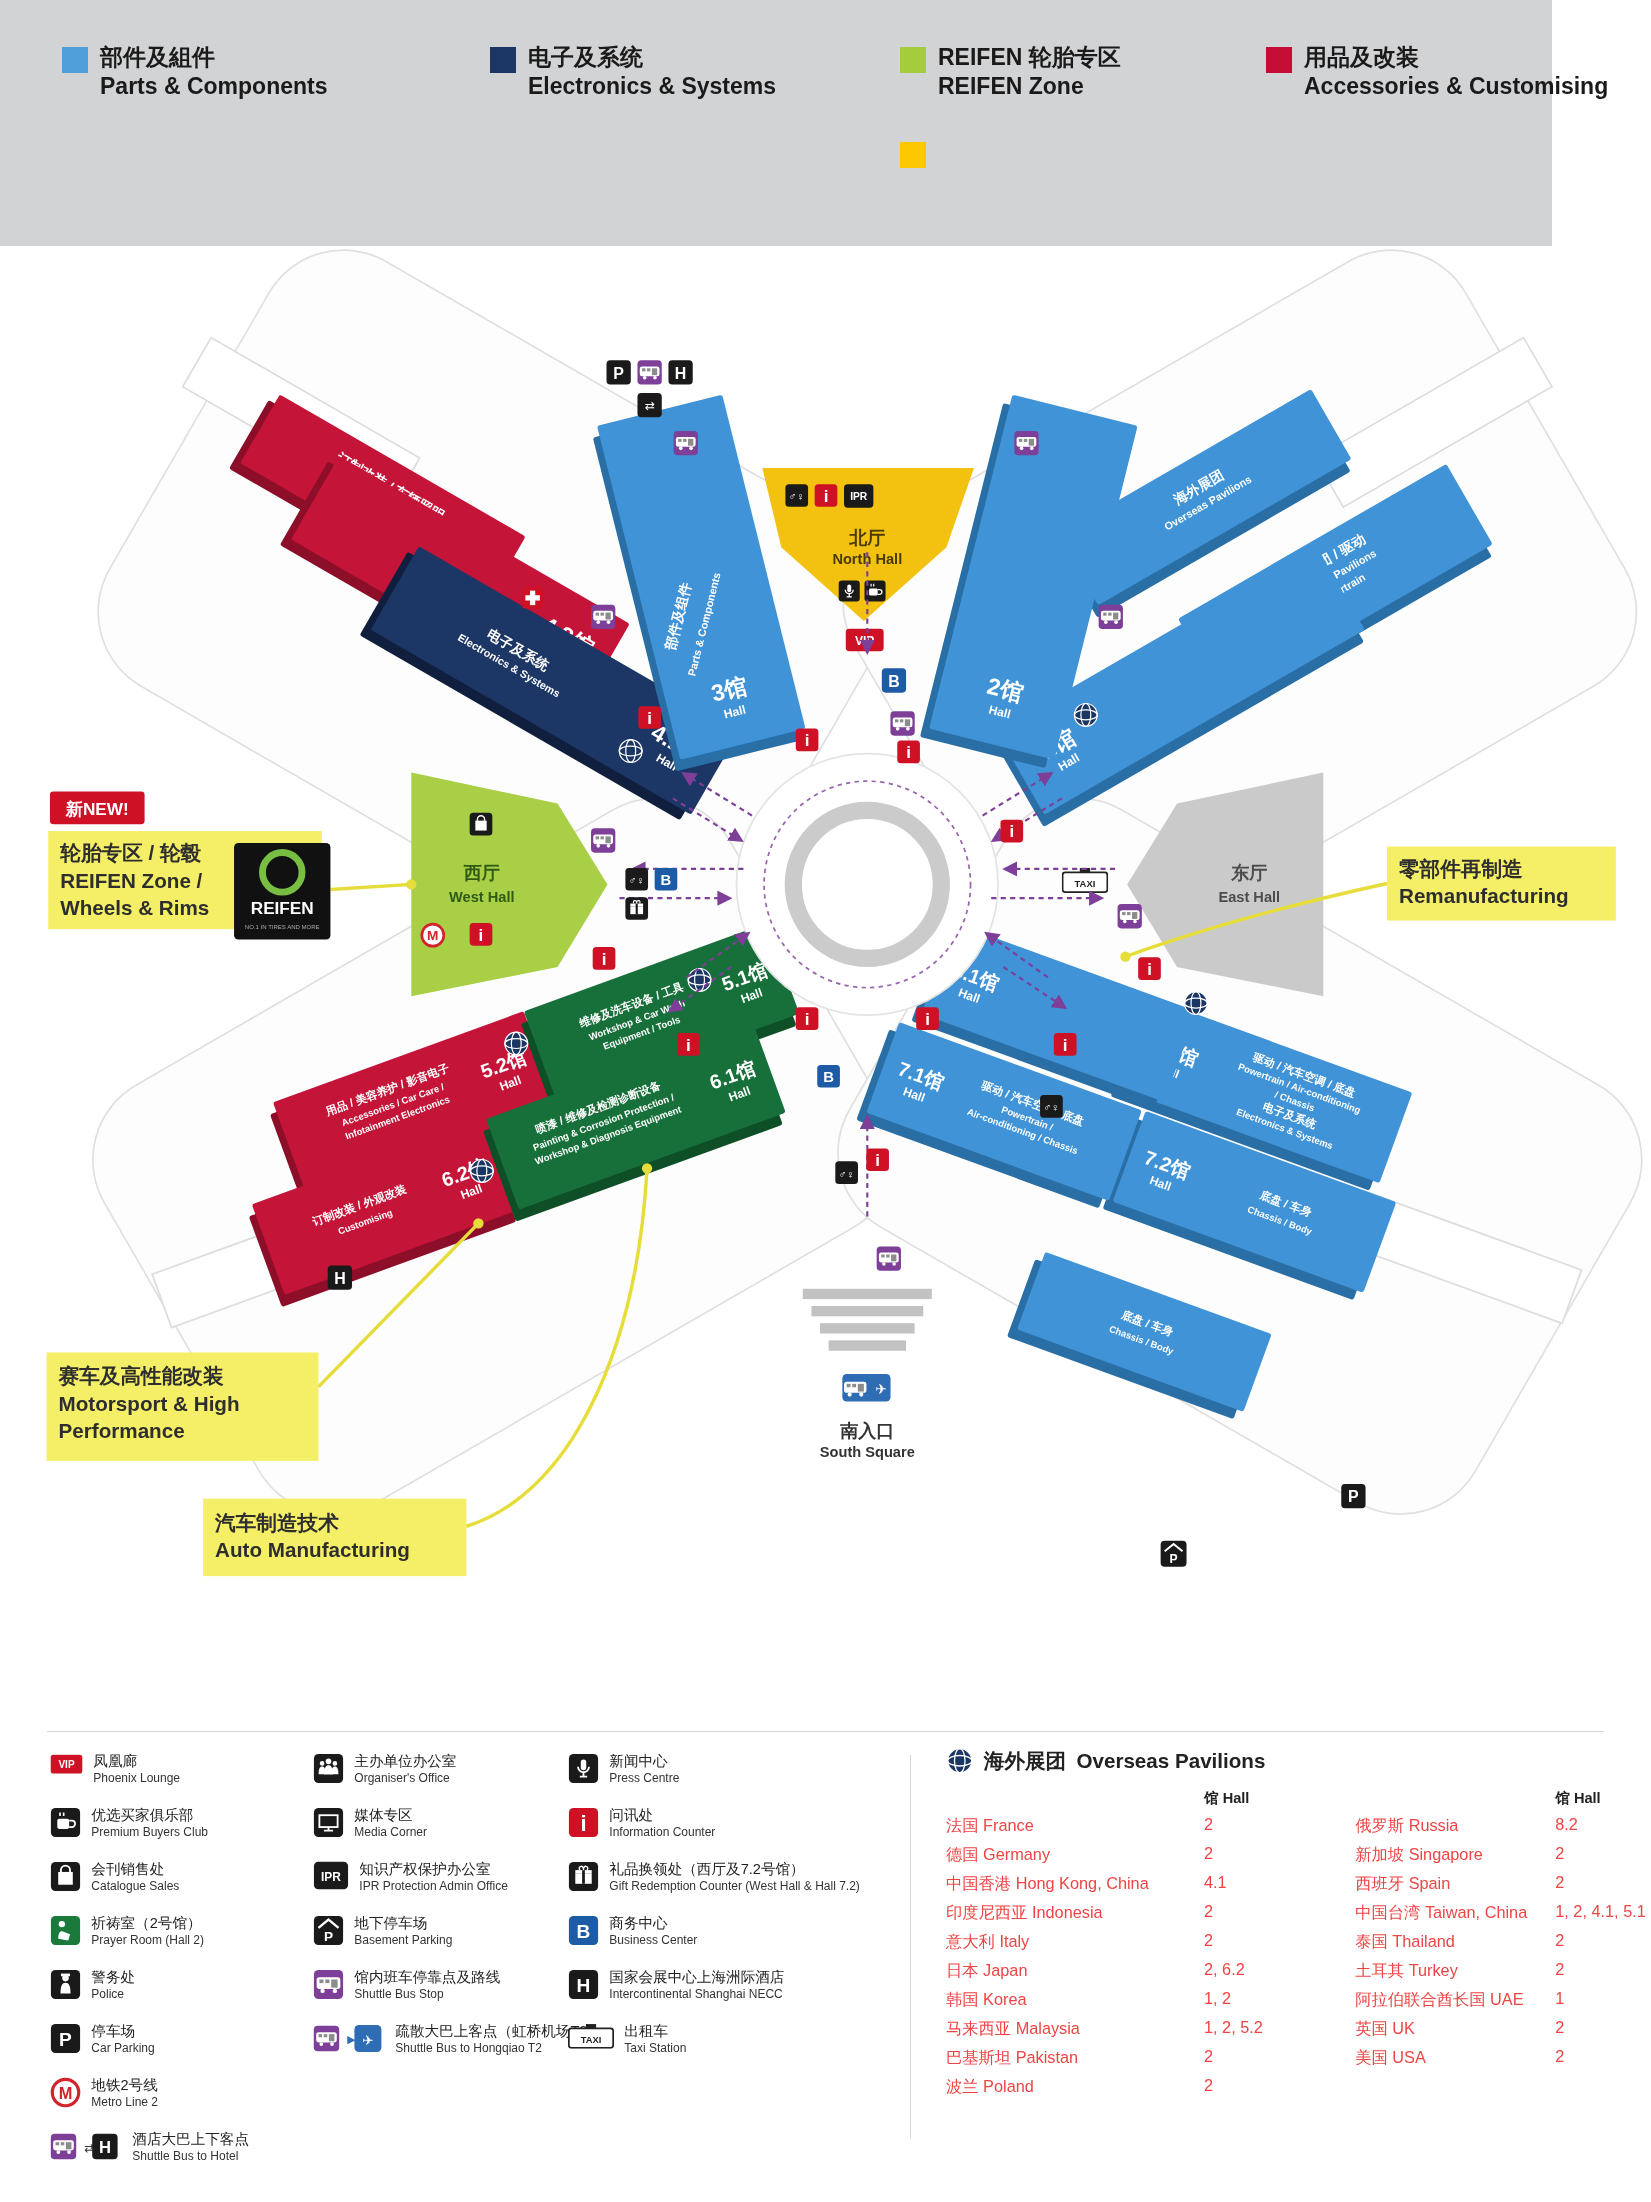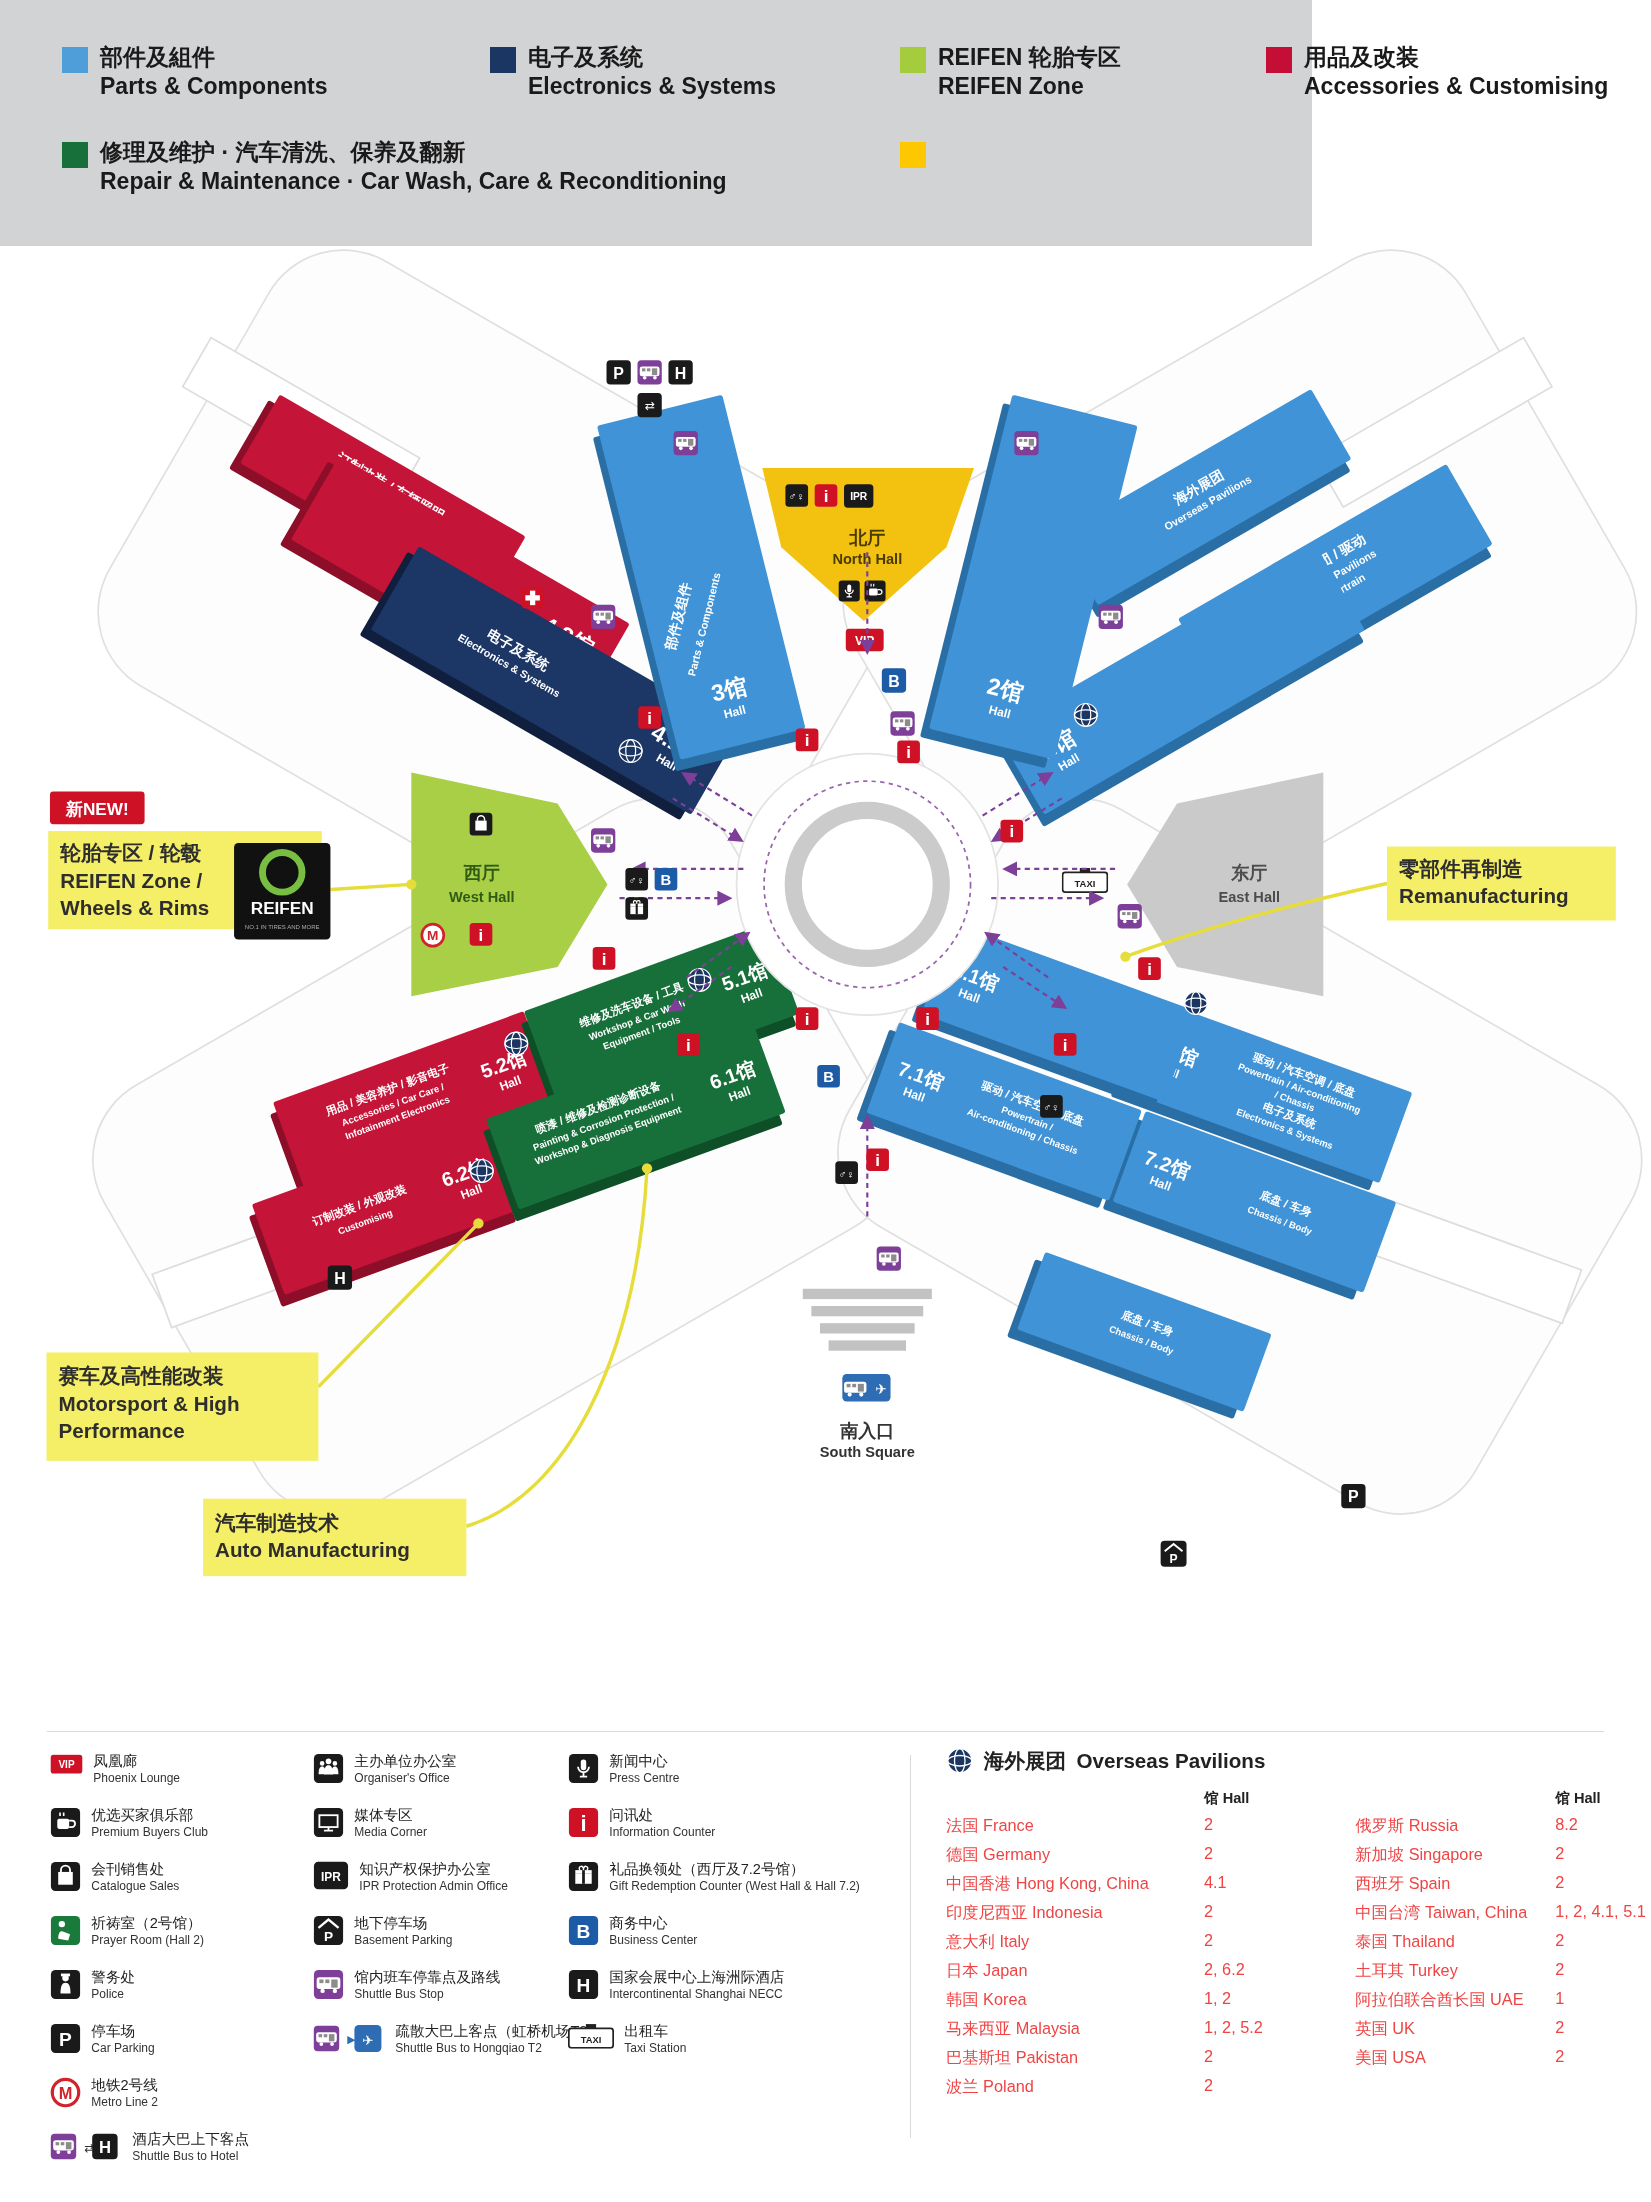--- a/index.html
+++ b/index.html
@@ -1,19 +1,19 @@
 <!DOCTYPE html>
 <html style="font-size:13.8px"><head>
 <meta charset="utf-8">
 <style>
   html,body{margin:0;padding:0}
   body{width:1652px;height:2203px;position:relative;background:#fff;
        font-family:"Liberation Sans","DejaVu Sans",sans-serif;overflow:hidden;color:#1a1a1a}
   
-  .topbar{position:absolute;top:0;left:0;width:1312px;height:246px;background:#d2d3d5}
+  .topbar{position:absolute;top:0;left:0;width:1552px;height:246px;background:#d2d3d5}
   .leg-item{position:absolute;display:flex;gap:12px;align-items:flex-start}
   .leg-sq{margin-top:4.3px;flex:0 0 auto}
   .leg-zh,.leg-en{font-size:23px;font-weight:bold;color:#1a1a1a;line-height:1.25;white-space:nowrap}
   
   #map{position:absolute;top:246px;left:0}
   .wing{fill:#fdfdfd;stroke:#e0e0e0;stroke-width:2}
   .slabw{fill:#fff;stroke:#ddd;stroke-width:2}
   .f-blue{fill:#3f93d6}.sh-blue{fill:#2a6ea6}
   .f-navy{fill:#1c3666}.sh-navy{fill:#101f3d}
   .f-red{fill:#c41438}.sh-red{fill:#8c0e28}
@@ -82,29 +82,20 @@
   </div>
   <div class="leg-item" style="left:1266px;top:43px">
     <svg class="leg-sq" width="26" height="26" viewBox="0 0 30 30">
         <rect width="30" height="30" fill="#c40e35"></rect>
       </svg>
     <div>
         <div class="leg-zh">用品及改装</div>
         <div class="leg-en">Accessories &amp; Customising</div>
       </div>
   </div>
-  <div class="leg-item" style="left:62px;top:138px">
-    <svg class="leg-sq" width="26" height="26" viewBox="0 0 30 30">
-        <rect width="30" height="30" fill="#17703a"></rect>
-      </svg>
-    <div>
-        <div class="leg-zh">修理及维护 · 汽车清洗、保养及翻新</div>
-        <div class="leg-en">Repair &amp; Maintenance · Car Wash, Care &amp; Reconditioning</div>
-      </div>
-  </div>
   <div class="leg-item" style="left:900px;top:138px">
     <svg class="leg-sq" width="26" height="26" viewBox="0 0 30 30">
         <rect width="30" height="30" fill="#fdc800"></rect>
       </svg>
   </div>
 </div>
 
 <svg id="map" width="1652" height="1485" viewBox="0 0 1920 1726">
 <defs>
   <marker id="arw" markerWidth="7" markerHeight="7" viewBox="0 0 10 10" refX="7" refY="5" orient="auto-start-reverse">

